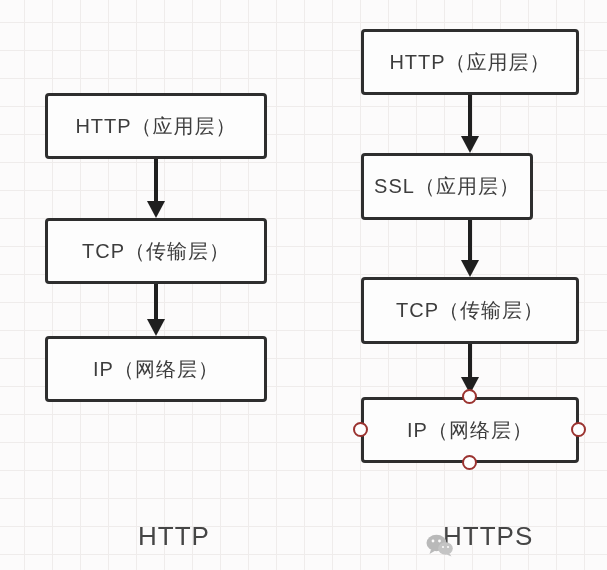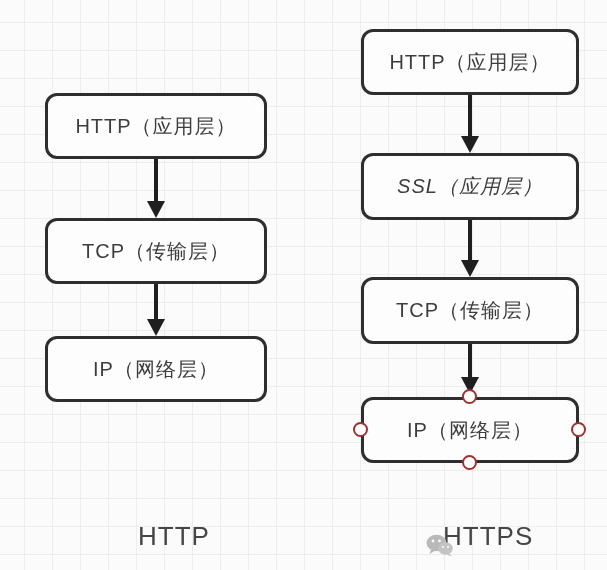--- a/index.html
+++ b/index.html
@@ -18,21 +18,21 @@
       linear-gradient(to right, #efeceb 1px, transparent 1px),
       linear-gradient(to bottom, #efeceb 1px, transparent 1px);
     background-size: 28px 28px;
     background-position: -4px -6px;
   }
   .box {
     position: absolute;
     box-sizing: border-box;
     background: #fdfdfd;
     border: 3px solid #2e2e2e;
-    border-radius: 12px;
+    border-radius: 4px;
     display: flex;
     align-items: center;
     justify-content: center;
     font-size: 20px;
     letter-spacing: 1px;
     color: #3d3d3d;
   }
   .arrow { position: absolute; width: 20px; }
   .arrow .shaft {
     position: absolute;
@@ -107,21 +107,21 @@
 
   <div class="box" style="left:361px; top:29px; width:218px; height:66px;">
     <span>HTTP（应用层）</span>
   </div>
 
   <div class="arrow" style="left:460px; top:95px; height:58px;">
     <div class="shaft"></div>
     <div class="head"></div>
   </div>
 
-  <div class="box" style="left:361px; top:153px; width:218px; height:67px;font-style:italic;">
+  <div class="box" style="left:361px; top:153px; width:172px; height:67px;">
     <span>SSL（应用层）</span>
   </div>
 
   <div class="arrow" style="left:460px; top:220px; height:57px;">
     <div class="shaft"></div>
     <div class="head"></div>
   </div>
 
   <div class="box" style="left:361px; top:277px; width:218px; height:67px;">
     <span>TCP（传输层）</span>

